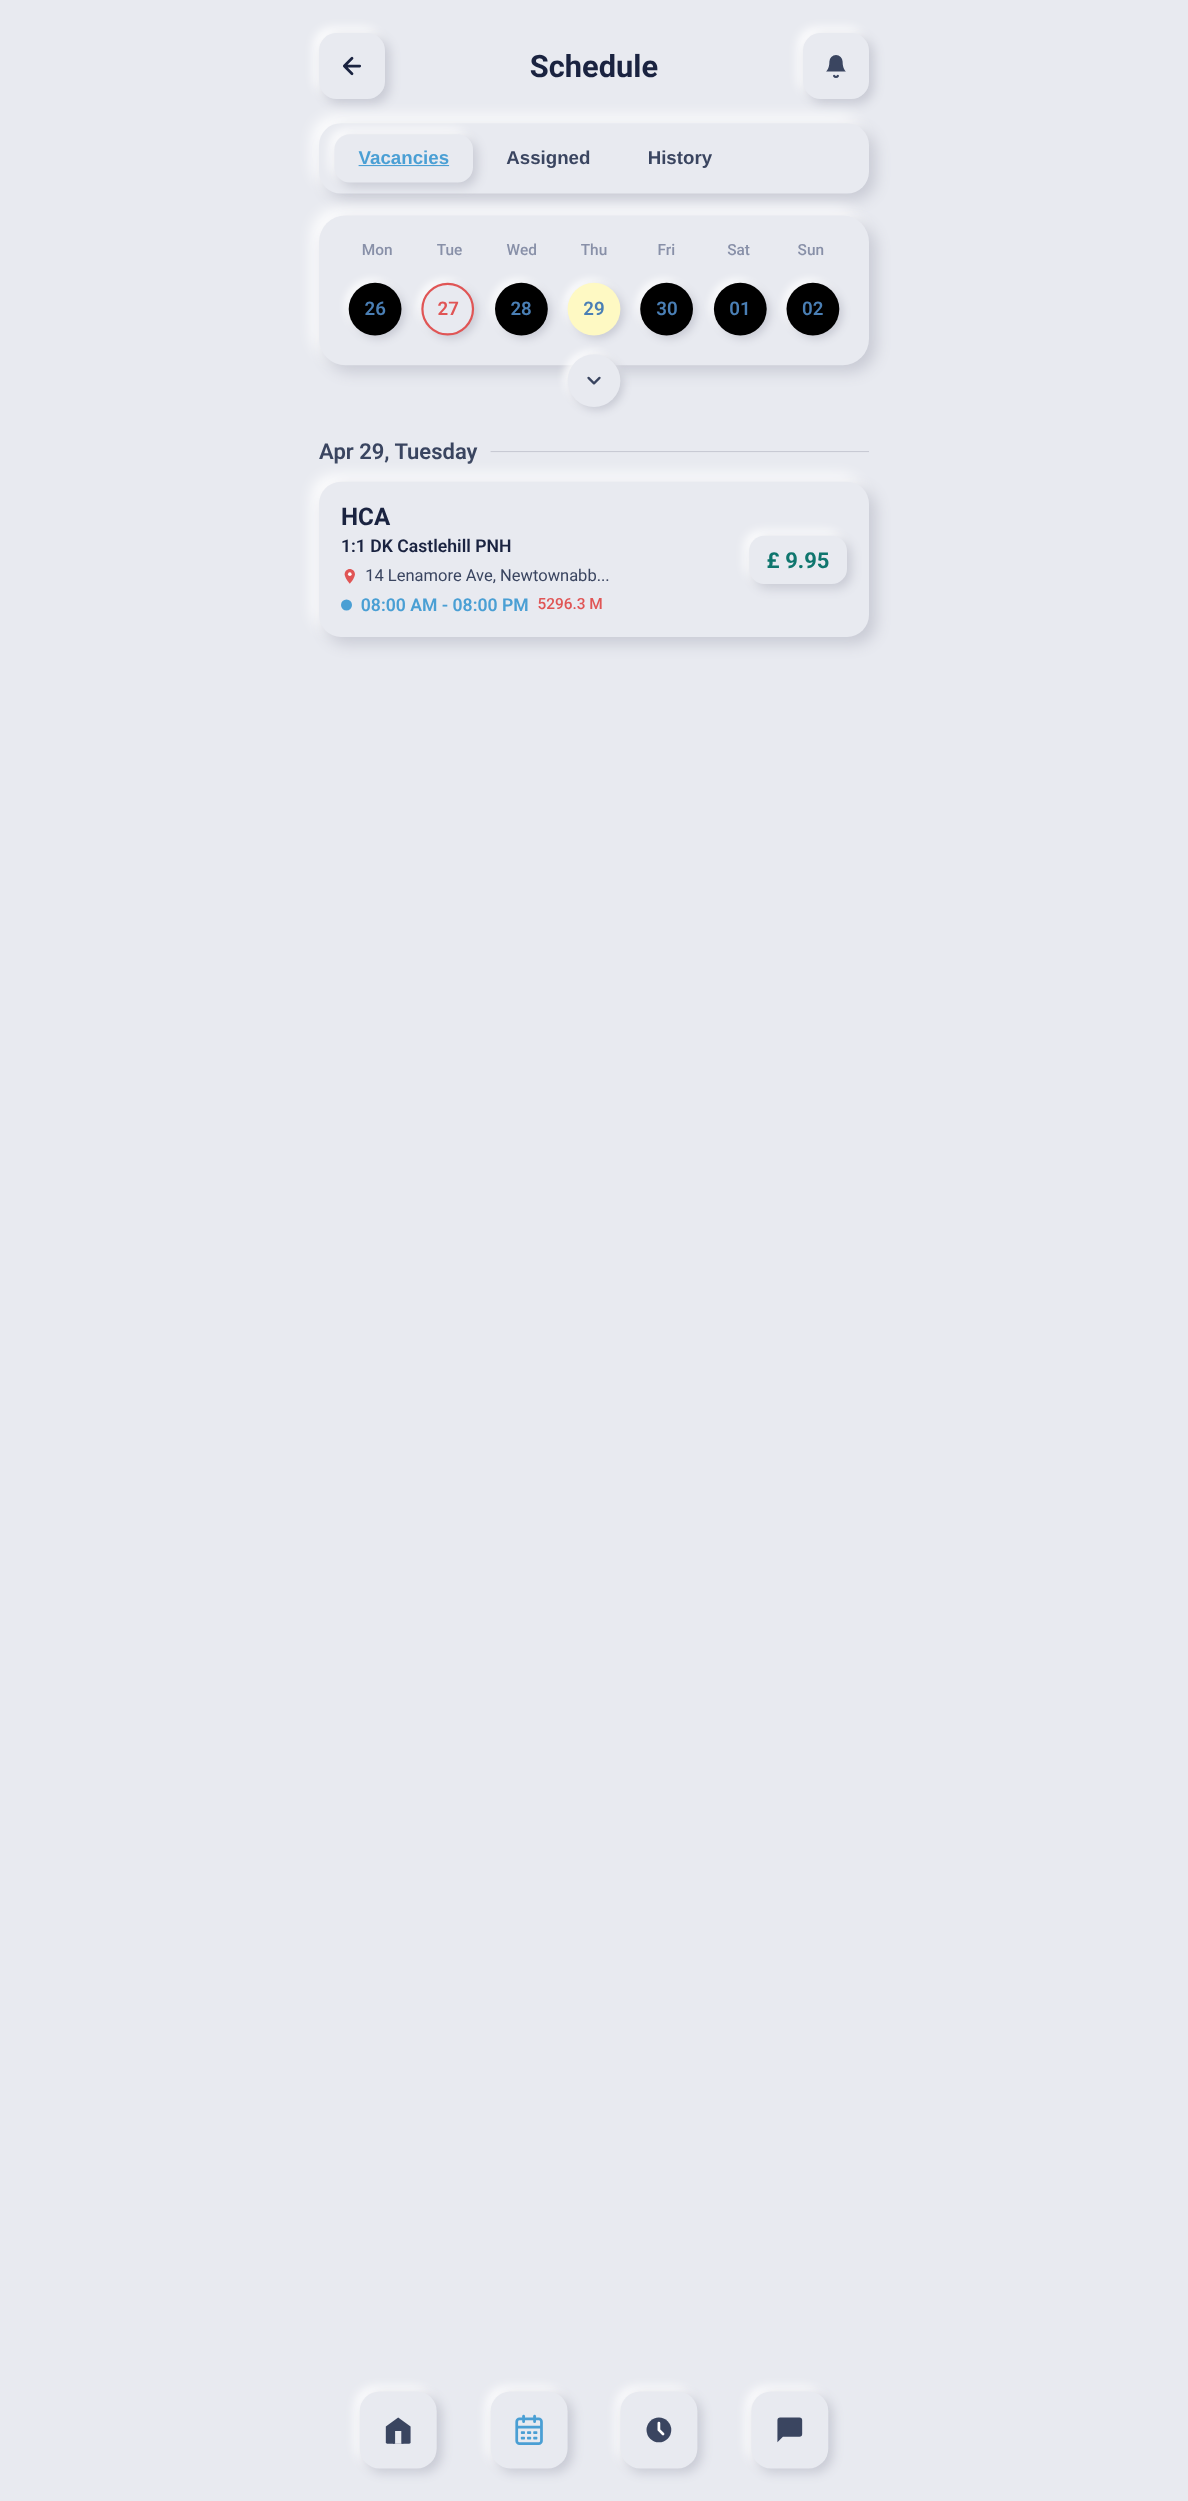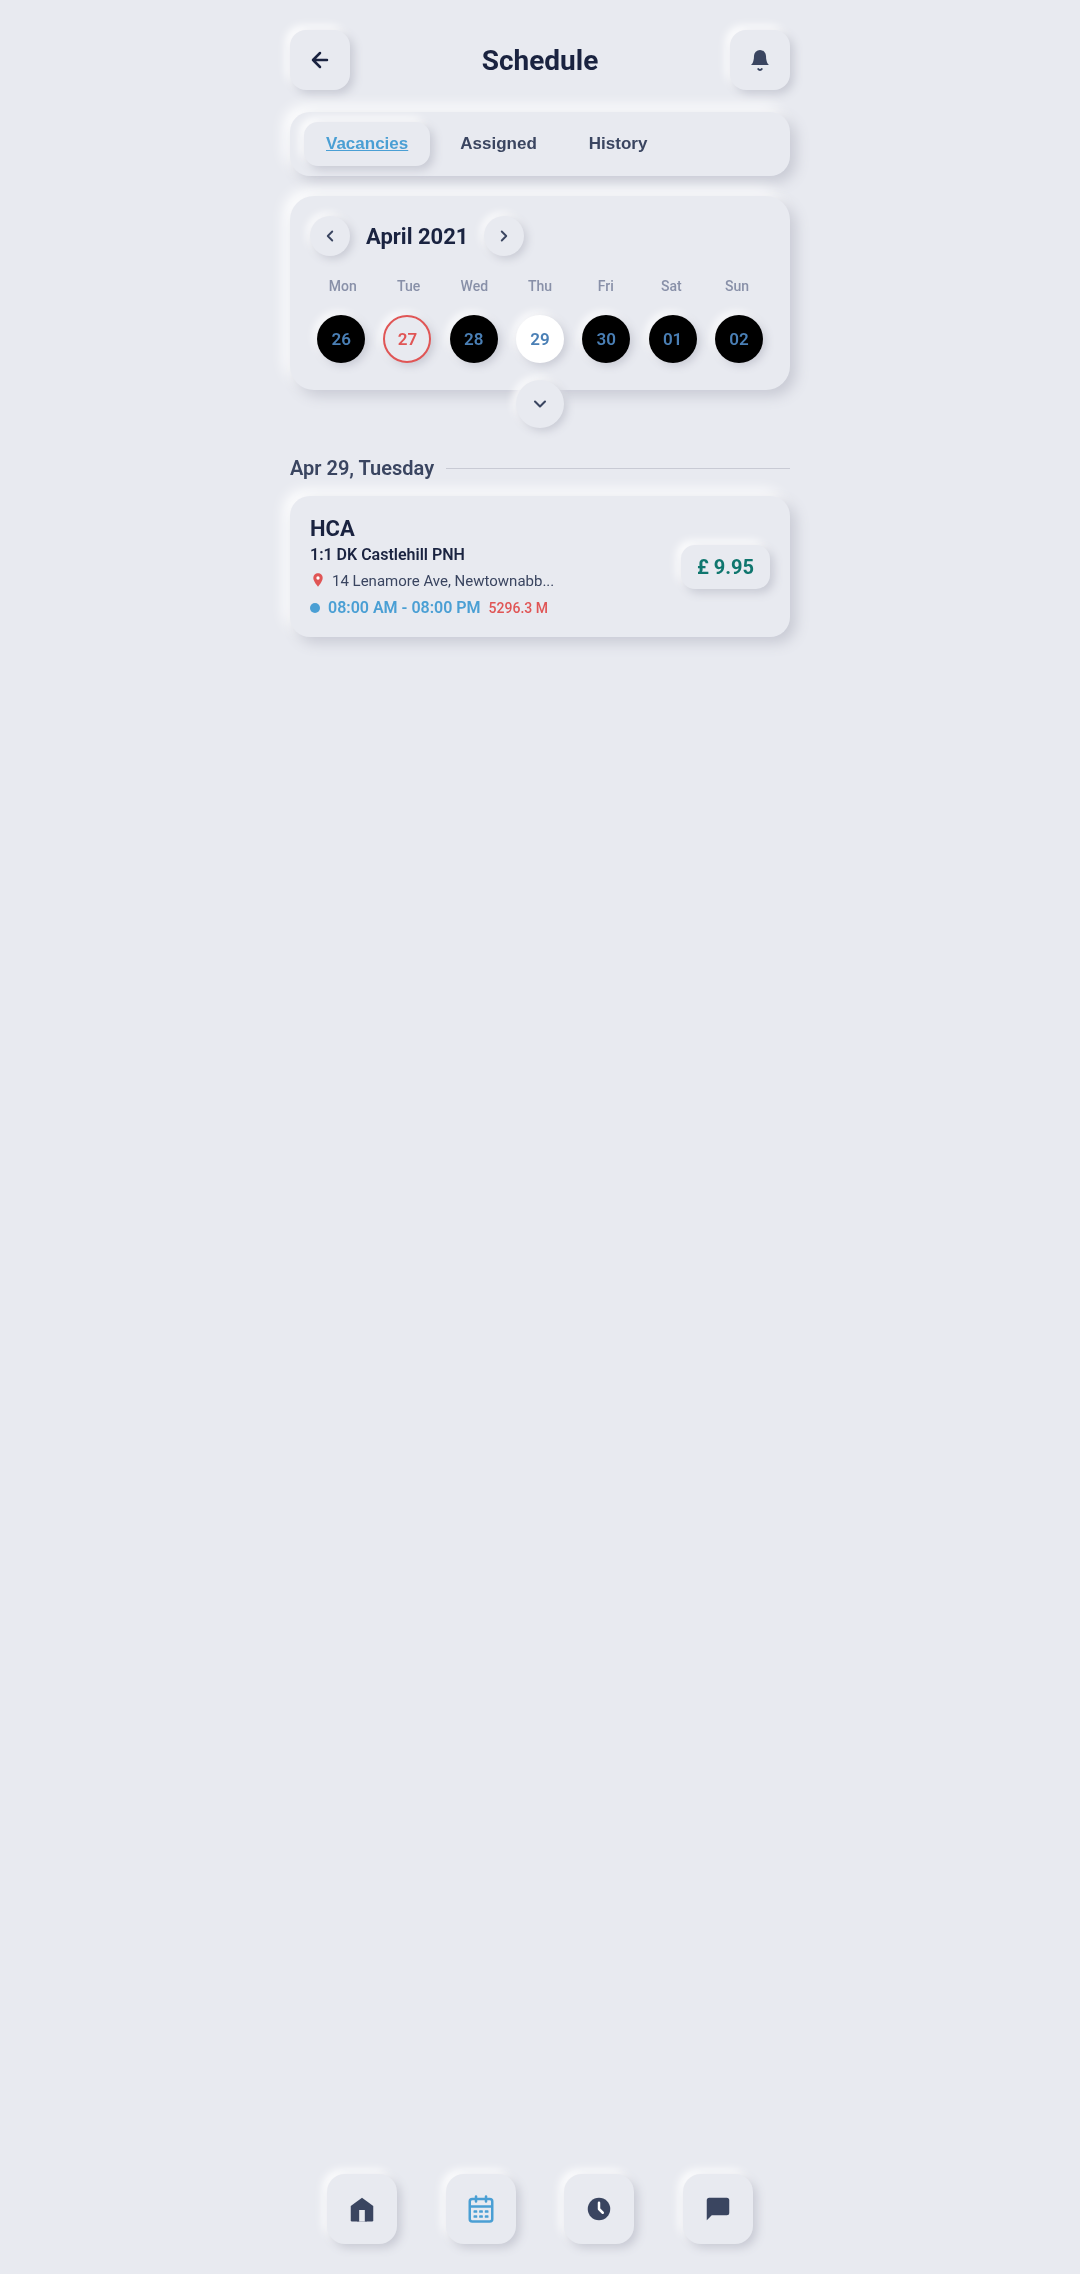--- a/index.html
+++ b/index.html
@@ -177,21 +177,21 @@
     }
 
     .date-circle.today {
       background: #e8eaf0;
       color: #e05555;
       border: 2px solid #e05555;
       box-shadow: 3px 3px 8px #c8cad4, -3px -3px 8px #ffffff;
     }
 
     .date-circle.selected {
-      background: #ffffff;
+      background: #fef9c3;
       color: #4a7fb5;
       box-shadow: 3px 3px 8px #c8cad4, -3px -3px 8px #ffffff;
     }
 
     
     .expand-btn-wrapper {
       display: flex;
       justify-content: center;
       margin-top: -10px;
       margin-bottom: 0;
@@ -258,21 +258,21 @@
 
     .shift-subtitle {
       font-size: 16px;
       font-weight: 600;
       color: #1a2340;
       margin-bottom: 8px;
     }
 
     .shift-location {
       display: flex;
-      align-items: flex-start;
+      align-items: flex-end;
       gap: 6px;
       margin-bottom: 8px;
     }
 
     .shift-location span {
       font-size: 15px;
       color: #3a4560;
     }
 
     .shift-time {
@@ -364,33 +364,20 @@
     </button>
   </div>
 
   <div class="tabs-container">
     <button class="tab active">Vacancies</button>
     <button class="tab inactive">Assigned</button>
     <button class="tab inactive">History</button>
   </div>
 
   <div class="calendar-container">
-    <div class="calendar-header">
-      <button class="cal-nav-btn">
-        <svg width="18" height="18" viewBox="0 0 24 24" fill="none" stroke="#3a4560" stroke-width="2.5" stroke-linecap="round" stroke-linejoin="round">
-          <path d="M15 18l-6-6 6-6"></path>
-        </svg>
-      </button>
-      <span class="cal-month-year">April 2021</span>
-      <button class="cal-nav-btn">
-        <svg width="18" height="18" viewBox="0 0 24 24" fill="none" stroke="#3a4560" stroke-width="2.5" stroke-linecap="round" stroke-linejoin="round">
-          <path d="M9 18l6-6-6-6"></path>
-        </svg>
-      </button>
-    </div>
 
     <div class="calendar-days-header">
       <span class="day-label">Mon</span>
       <span class="day-label">Tue</span>
       <span class="day-label">Wed</span>
       <span class="day-label">Thu</span>
       <span class="day-label">Fri</span>
       <span class="day-label">Sat</span>
       <span class="day-label">Sun</span>
     </div>

